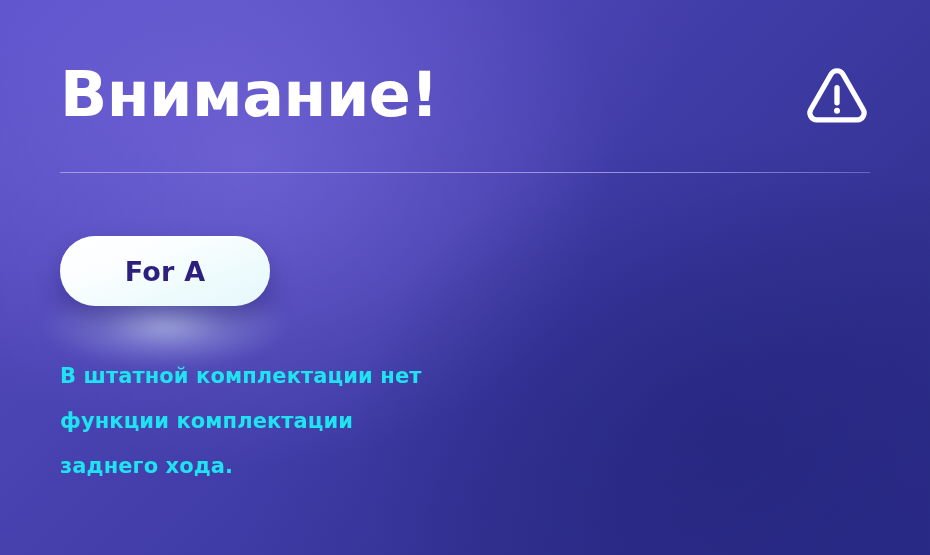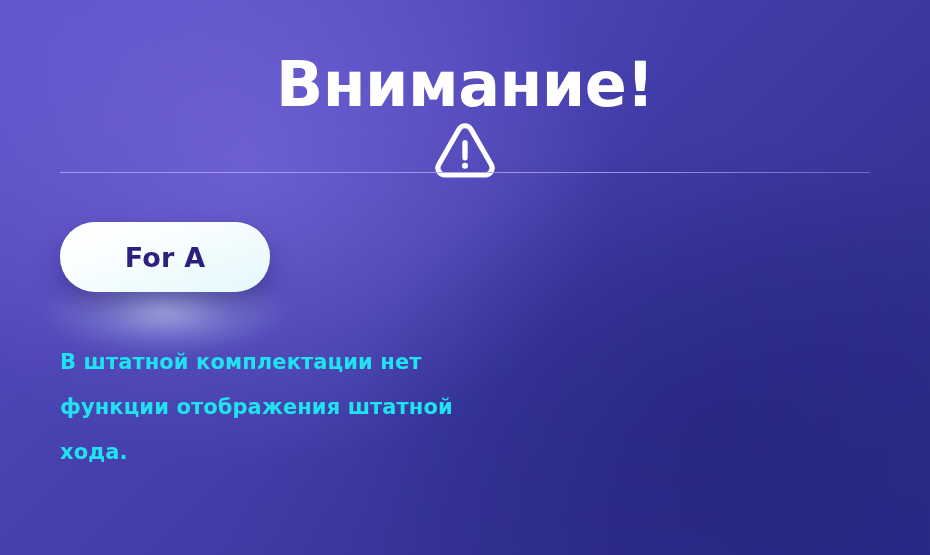--- a/index.html
+++ b/index.html
@@ -51,21 +51,20 @@
   
   .header {
     position: absolute;
     left: 60px;
     right: 60px;
     top: 52px;
     height: 86px;
     display: flex;
     align-items: center;
     justify-content: space-between;
-    flex-direction: column;
   }
 
   .title {
     margin: 0;
     color: #ffffff;
     font-size: 62px;
     line-height: 1.05;
     font-weight: 700;
     letter-spacing: -0.5px;
     white-space: nowrap;
@@ -99,20 +98,21 @@
   .col {
     width: 435px;
     flex: 0 0 auto;
   }
   .col.col-b { margin-left: 0; }
 
   .pill-wrap {
     position: relative;
     width: 210px;
     height: 74px;
+    margin-top: 14px;
   }
   .col-b .pill-wrap { margin-left: 0; }
 
   
   .pill-glow {
     position: absolute;
     left: 50%;
     top: 46px;
     width: 250px;
     height: 86px;
@@ -176,19 +176,19 @@
 
     <div class="divider"></div>
 
     <div class="columns">
 
       <div class="col col-a">
         <div class="pill-wrap">
           <div class="pill-glow"></div>
           <button class="pill">For A</button>
         </div>
-        <p class="caption">В штатной комплектации нет функции отображения штатной хода.</p>
+        <p class="caption">В штатной комплектации нет функции комплектации заднего хода.</p>
       </div>
 
 
     </div>
   </div>
 </div>
 
 </body></html>

